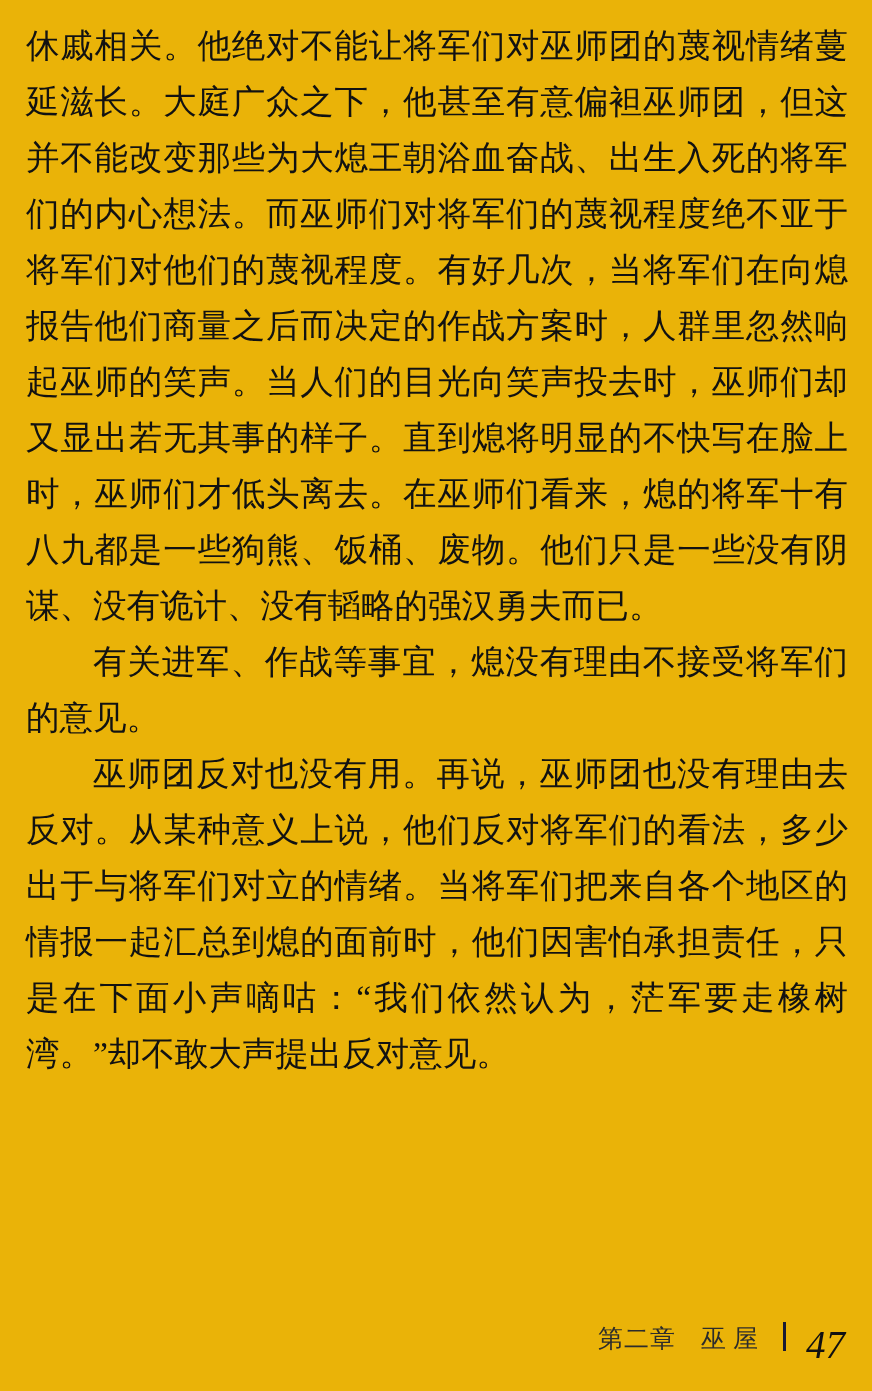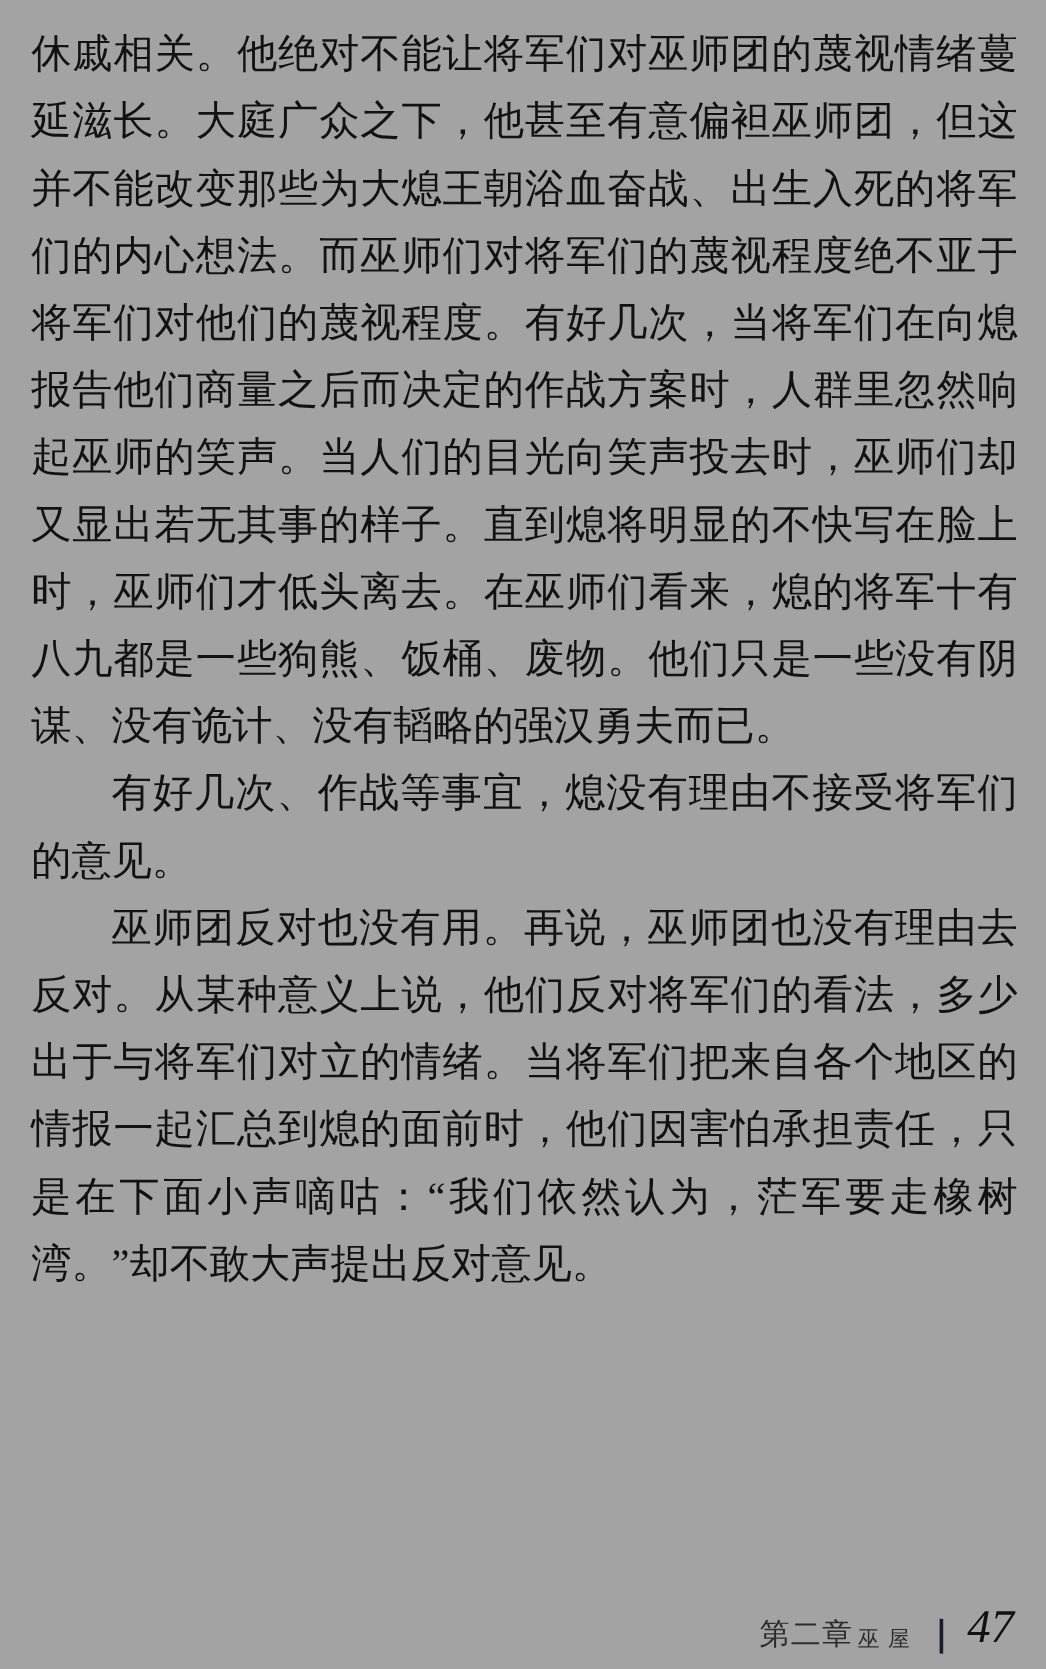--- a/index.html
+++ b/index.html
@@ -5,21 +5,21 @@
   html, body {
     margin: 0;
     padding: 0;
     background: #ffffff;
   }
 
   .page {
     position: relative;
     width: 872px;
     height: 1391px;
-    background: #a3a3a3;
+    background: #eab308;
     overflow: hidden;
     font-family: "Liberation Serif", "DejaVu Serif", serif;
     color: #111111;
     box-sizing: border-box;
   }
 
   .body-text {
     position: absolute;
     left: 26px;
     top: 18px;
@@ -42,40 +42,40 @@
   }
 
   
   .footer {
     position: absolute;
     left: 0;
     top: 1322px;
     width: 872px;
     height: 56px;
     display: flex;
-    align-items: flex-end;
+    align-items: flex-start;
     justify-content: flex-end;
     padding-right: 27px;
     box-sizing: border-box;
   }
 
   .footer-chapter {
     font-family: "Liberation Sans", "DejaVu Sans", sans-serif;
     font-size: 25px;
     color: #2c2c2c;
     letter-spacing: 1px;
     white-space: pre;
   }
 
   .footer-title {
     font-family: "Liberation Sans", "DejaVu Sans", sans-serif;
-    font-size: 18px;
+    font-size: 25px;
     color: #2c2c2c;
     letter-spacing: 7px;
-    margin-left: 4px;
+    margin-left: 25px;
     white-space: pre;
   }
 
   .footer-sep {
     display: inline-block;
     width: 3px;
     height: 29px;
     background: #1a1a33;
     margin-left: 18px;
     margin-right: 20px;
@@ -91,21 +91,21 @@
     letter-spacing: 0px;
   }
 </style>
 </head>
 <body>
 
 <div class="page">
 
   <div class="body-text">
     <p class="para">休戚相关。他绝对不能让将军们对巫师团的蔑视情绪蔓延滋长。大庭广众之下，他甚至有意偏袒巫师团，但这并不能改变那些为大熄王朝浴血奋战、出生入死的将军们的内心想法。而巫师们对将军们的蔑视程度绝不亚于将军们对他们的蔑视程度。有好几次，当将军们在向熄报告他们商量之后而决定的作战方案时，人群里忽然响起巫师的笑声。当人们的目光向笑声投去时，巫师们却又显出若无其事的样子。直到熄将明显的不快写在脸上时，巫师们才低头离去。在巫师们看来，熄的将军十有八九都是一些狗熊、饭桶、废物。他们只是一些没有阴谋、没有诡计、没有韬略的强汉勇夫而已。</p>
-    <p class="para indent">有好几次、作战等事宜，熄没有理由不接受将军们的意见。</p>
+    <p class="para indent">有关进军、作战等事宜，熄没有理由不接受将军们的意见。</p>
     <p class="para indent">巫师团反对也没有用。再说，巫师团也没有理由去反对。从某种意义上说，他们反对将军们的看法，多少出于与将军们对立的情绪。当将军们把来自各个地区的情报一起汇总到熄的面前时，他们因害怕承担责任，只是在下面小声嘀咕：“我们依然认为，茫军要走橡树湾。”却不敢大声提出反对意见。</p>
   </div>
 
   <div class="footer">
     <span class="footer-chapter">第二章</span>
     <span class="footer-title">巫屋</span>
     <span class="footer-sep"></span>
     <span class="footer-page">47</span>
   </div>
 

